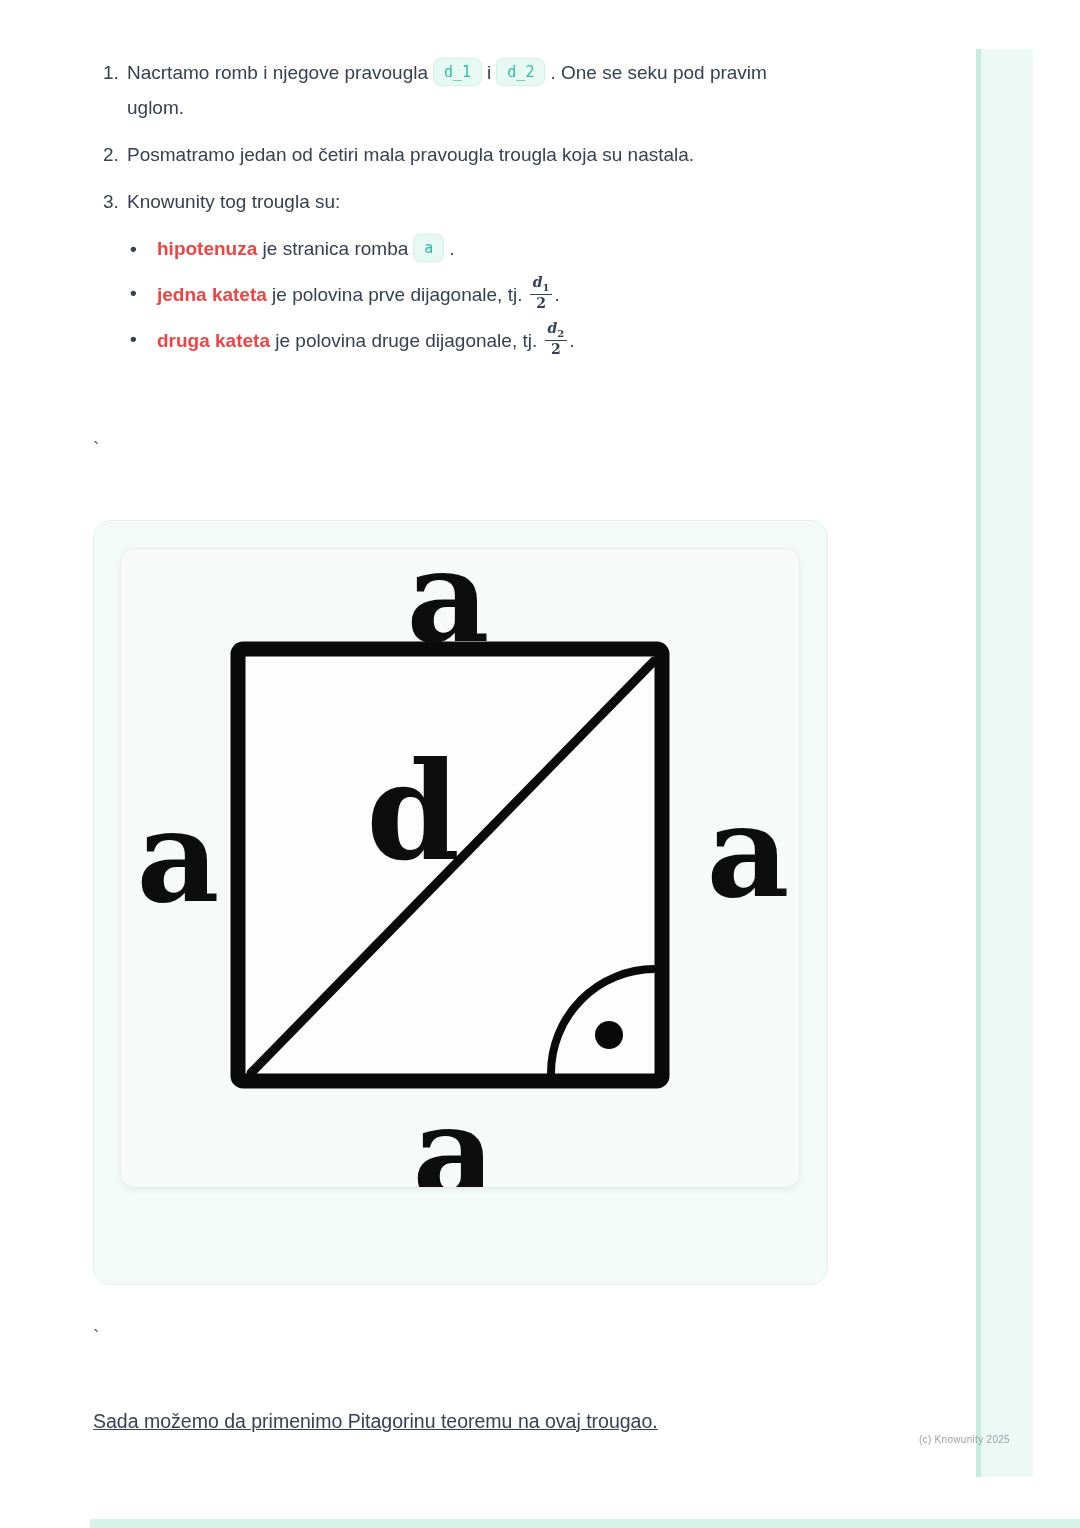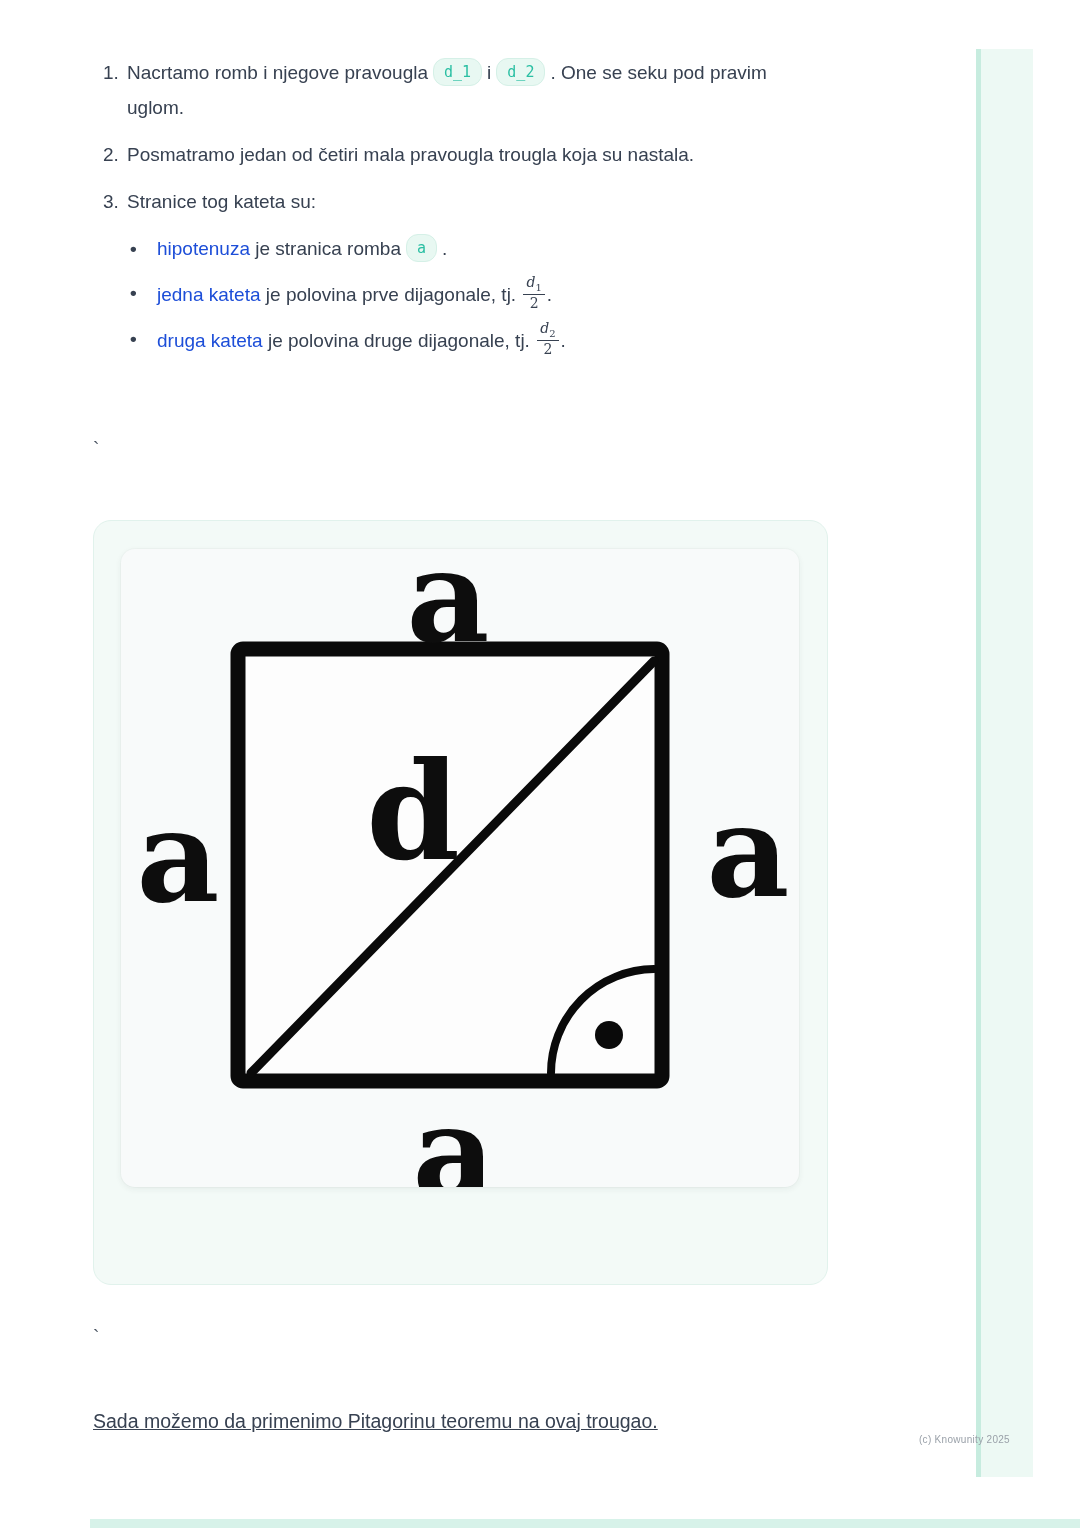--- a/index.html
+++ b/index.html
@@ -22,31 +22,32 @@
     position:absolute; left:93px; top:55px; width:734px; z-index:2;
     font-size:19px; line-height:35px;
   }
   .intro { margin:0 0 24px 0; text-align:justify; }
   .step { display:flex; padding-left:10px; margin-bottom:12px; }
   .step-num { width:24px; flex-shrink:0; }
   .step-body { flex:1; }
   .bullets { margin-top:10px; }
   .bullet { display:flex; padding-left:37px; margin-bottom:9px; }
   .bullet-marker { width:27px; flex-shrink:0; font-weight:bold; }
-  b.term { color:#1d4ed8; font-weight:normal; }
+  b.term { color:#ef4444; font-weight:bold; }
   .code {
     display:inline-block; font-family:"DejaVu Sans Mono","Liberation Mono",monospace;
     font-size:15px; line-height:22px; color:#2abfa3;
-    background:#e8f8f2; border:1px solid #d5f0e7; border-radius:12px;
+    background:#e8f8f2; border:1px solid #d5f0e7; border-radius:7px;
     padding:2px 10px; margin:0 5px; vertical-align:2px;
   }
   .frac {
     display:inline-block; text-align:center; vertical-align:-0.55em;
     font-family:"DejaVu Serif", serif; font-size:14px; line-height:1.05;
     margin:0 2px;
+    font-weight:bold;
   }
   .frac .num { display:block; border-bottom:1.4px solid #374151; padding:0 3px 1px 3px; }
   .frac .num i { font-style:italic; }
   .frac .num sub { font-size:10px; }
   .frac .den { display:block; padding-top:1px; }
   .tick { position:absolute; left:93px; font-size:19px; color:#4b5563; z-index:2; }
   .tick-top { top:438px; }
   .tick-bottom { top:1326px; }
 
   .figure-card {
@@ -82,21 +83,21 @@
     <div class="step">
       <span class="step-num">1.</span>
       <span class="step-body"><span>Nacrtamo romb i njegove pravougla</span><span class="code">d_1</span><span>i</span><span class="code">d_2</span><span>. One se seku pod pravim uglom.</span></span>
     </div>
     <div class="step">
       <span class="step-num">2.</span>
       <span class="step-body">Posmatramo jedan od četiri mala pravougla trougla koja su nastala.</span>
     </div>
     <div class="step">
       <span class="step-num">3.</span>
-      <span class="step-body">Stranice tog kateta su:</span>
+      <span class="step-body">Knowunity tog trougla su:</span>
     </div>
   </div>
 
   <div class="bullets">
     <div class="bullet">
       <span class="bullet-marker">•</span>
       <span><b class="term">hipotenuza</b><span> je stranica romba</span><span class="code">a</span><span>.</span></span>
     </div>
     <div class="bullet">
       <span class="bullet-marker">•</span>

